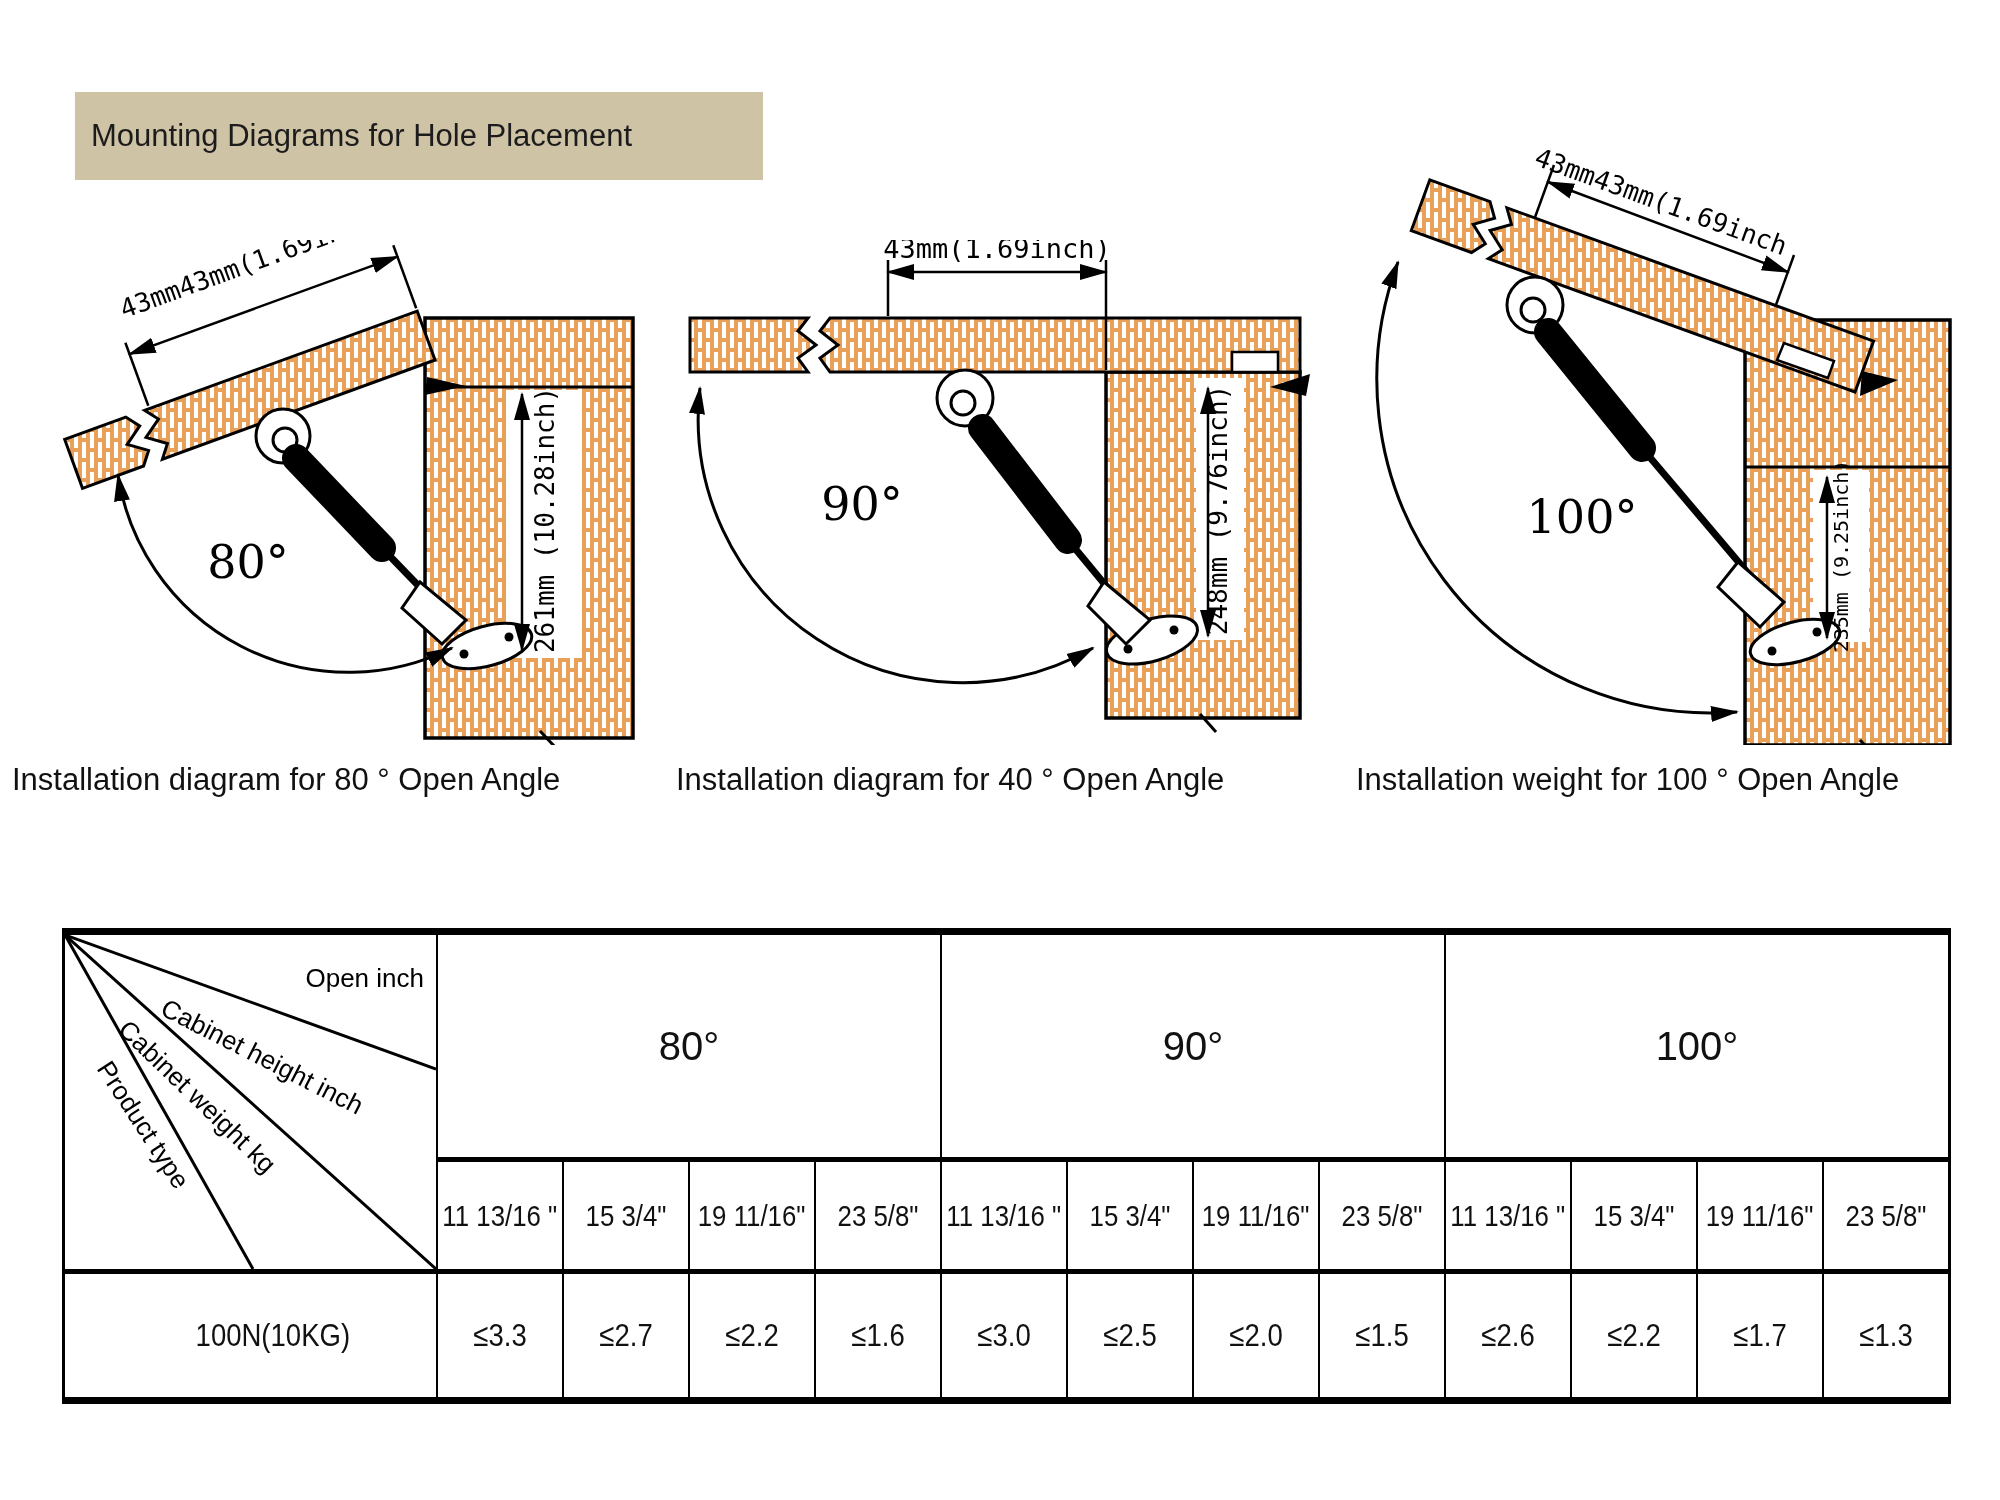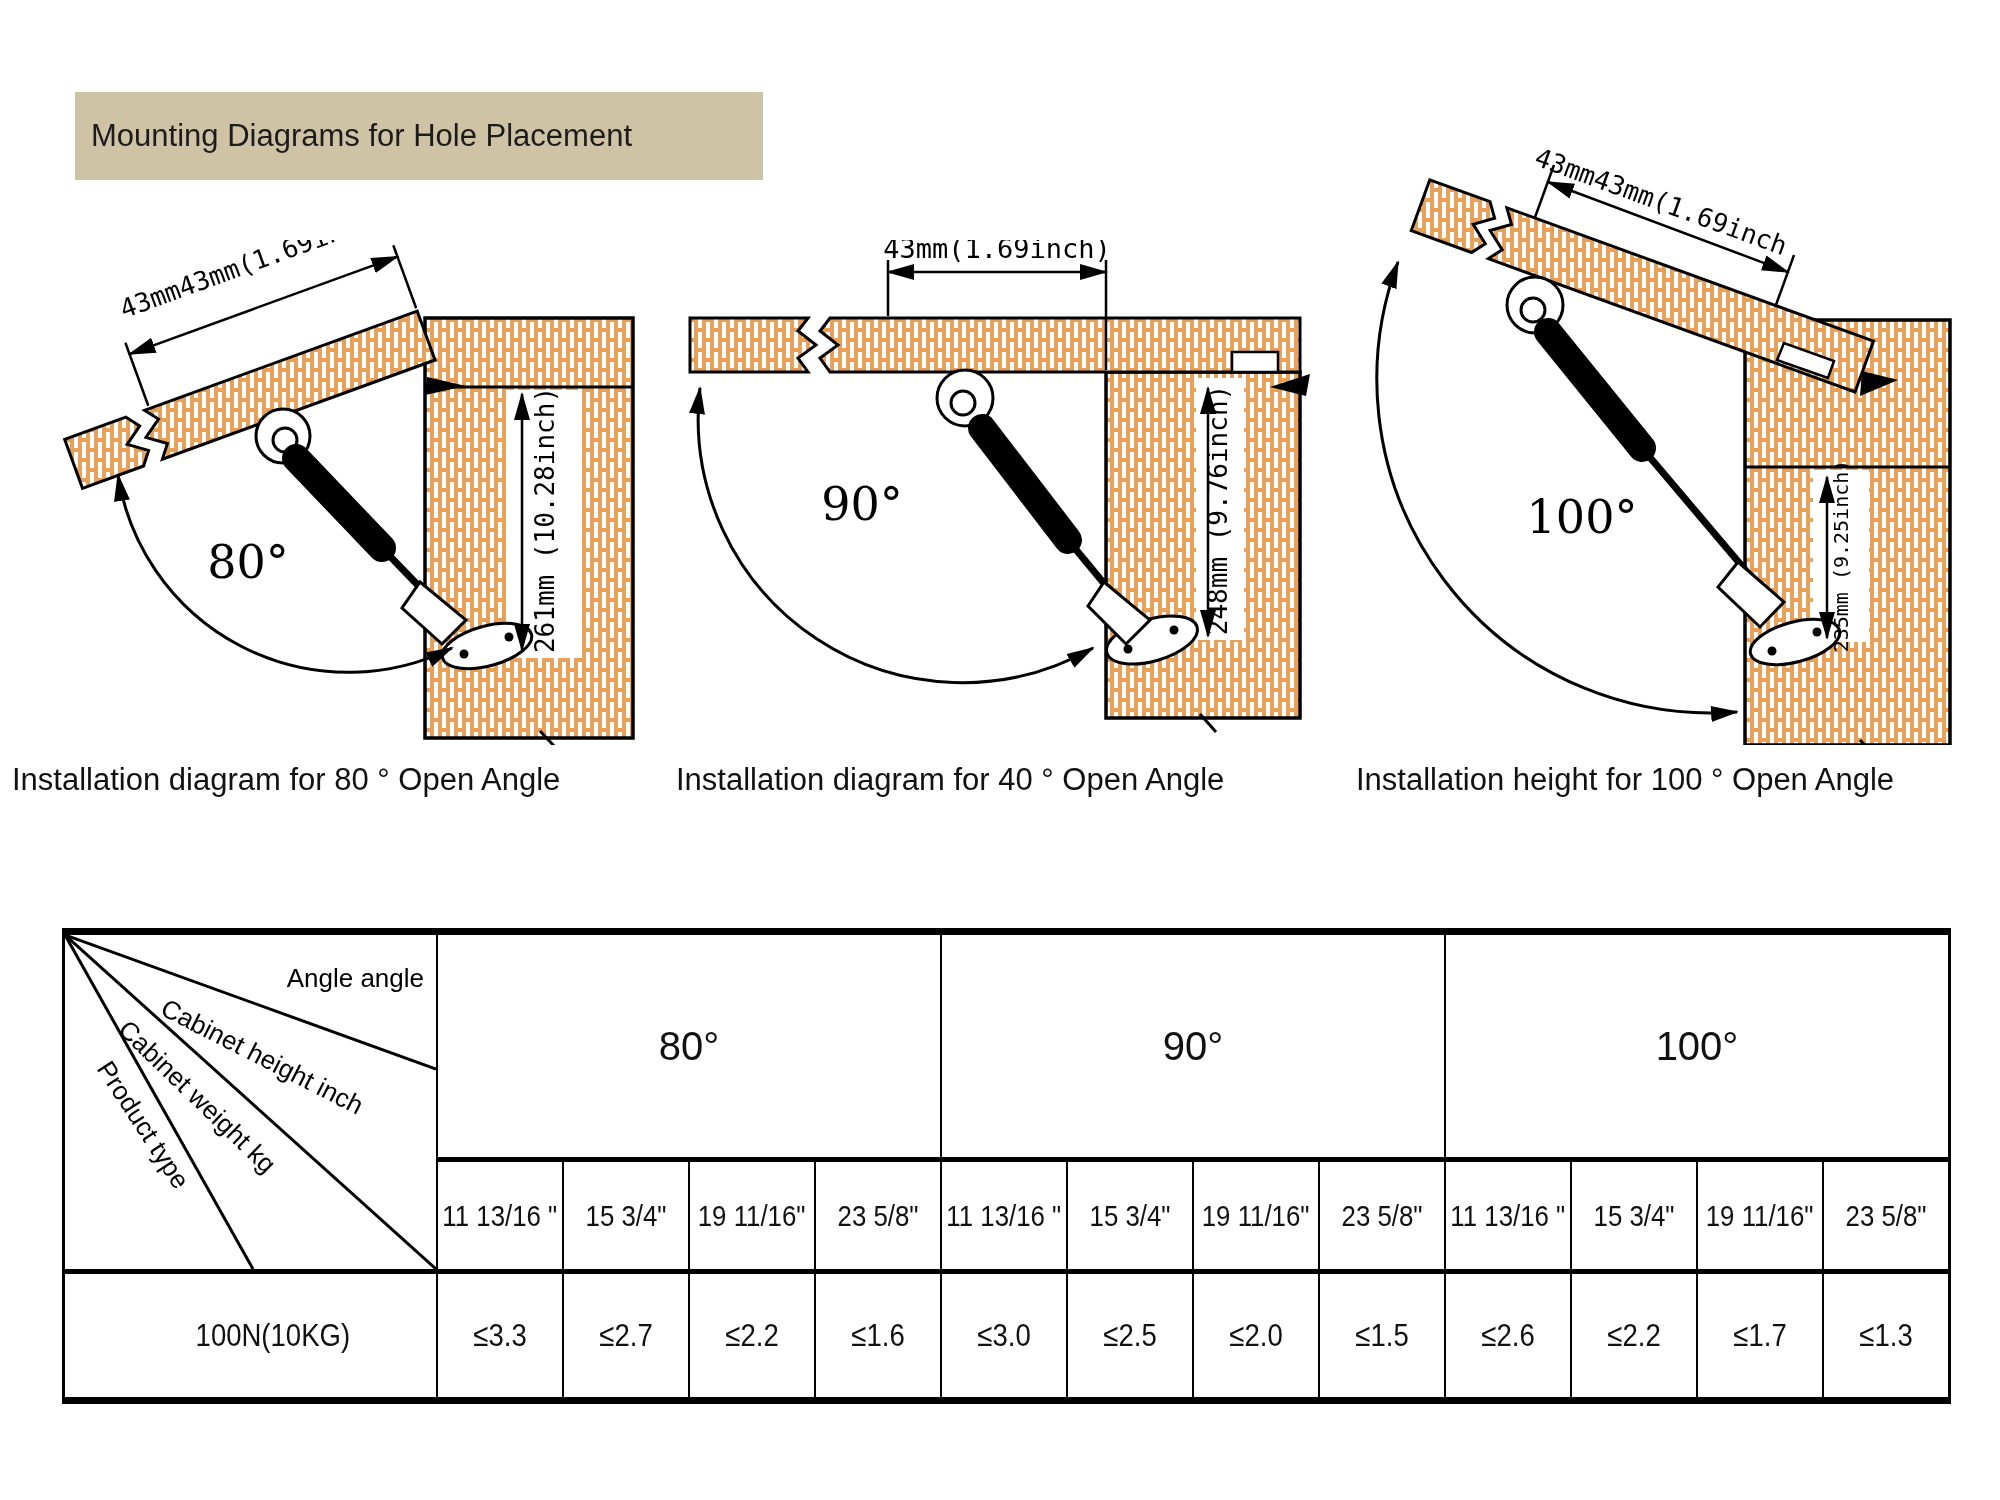--- a/index.html
+++ b/index.html
@@ -174,31 +174,31 @@
       <circle cx="1817" cy="632" r="4.5" fill="#000"></circle>
   </g>
   <line x1="1827" y1="477" x2="1827" y2="638" stroke="#000" stroke-width="2.5" marker-start="url(#aS3)" marker-end="url(#aE3)"></line>
   <text class="dim" font-size="20" text-anchor="middle" transform="rotate(-90 1848 556)" x="1848" y="556">235mm (9.25inch)</text>
   <path d="M 1398 262 A 334 334 0 0 0 1737 712" fill="none" stroke="#000" stroke-width="3" marker-start="url(#aS3)" marker-end="url(#aE3)"></path>
   <text class="ang" x="1582" y="533" text-anchor="middle">100°</text>
 </svg>
 
 <div class="abs caption" style="left:12px;">Installation diagram for 80 ° Open Angle</div>
 <div class="abs caption" style="left:676px;">Installation diagram for 40 ° Open Angle</div>
-<div class="abs caption" style="left:1356px;">Installation height for 100 ° Open Angle</div>
+<div class="abs caption" style="left:1356px;">Installation weight for 100 ° Open Angle</div>
 
 <div class="abs spec-table">
 
   <div class="cell corner">
     <svg width="371" height="334" viewBox="0 0 371 334">
       <line x1="0" y1="0" x2="371" y2="134" stroke="#000" stroke-width="3"></line>
       <line x1="0" y1="0" x2="371" y2="334" stroke="#000" stroke-width="3"></line>
       <line x1="0" y1="0" x2="188" y2="334" stroke="#000" stroke-width="3"></line>
     </svg>
-    <div class="lab" style="top:28px;right:12px;">Angle angle</div>
+    <div class="lab" style="top:28px;right:12px;">Open inch</div>
     <div class="lab" style="left:197px;top:122px;transform:translate(-50%,-50%) rotate(27deg);">Cabinet height inch</div>
     <div class="lab" style="left:132px;top:162px;transform:translate(-50%,-50%) rotate(44deg);">Cabinet weight kg</div>
     <div class="lab" style="left:78px;top:190px;transform:translate(-50%,-50%) rotate(57deg);">Product type</div>
   </div>
 
   <div class="cell grp" style="grid-column:2/span 4;">80°</div>
   <div class="cell grp" style="grid-column:6/span 4;">90°</div>
   <div class="cell grp" style="grid-column:10/span 4;">100°</div>
 
   <div class="cell sub" style="grid-column:2;">

